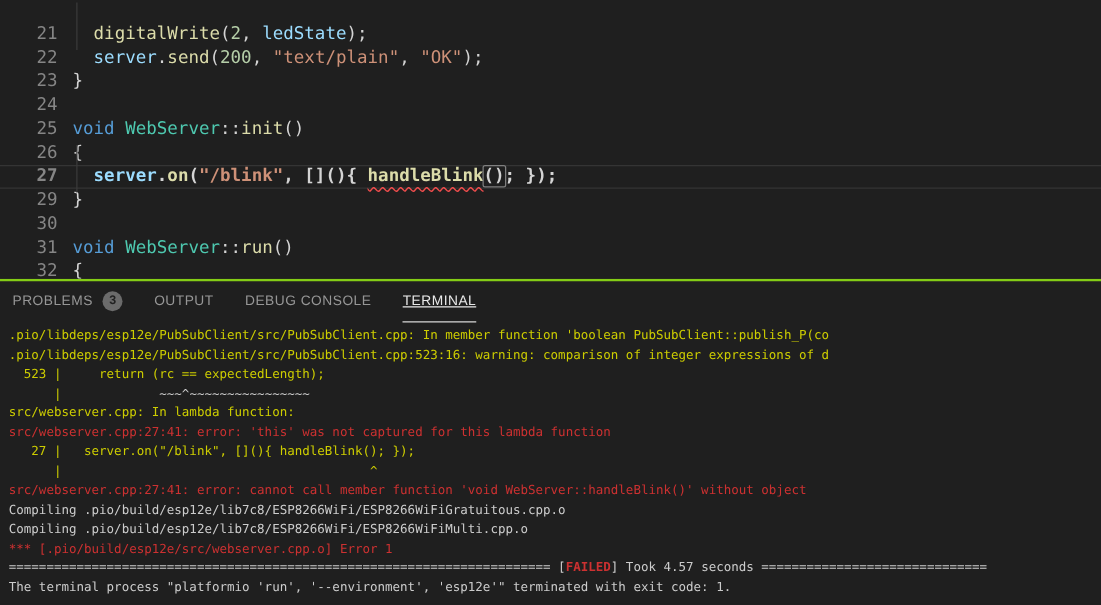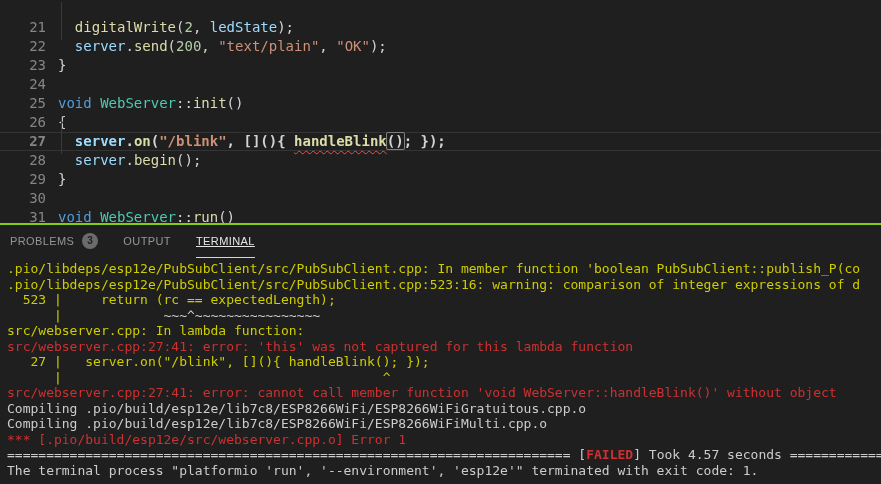--- a/index.html
+++ b/index.html
@@ -38,60 +38,62 @@
     color:#969696; }
   .ptab { display:flex; align-items:center; margin-right:25px; height:100%;
     border-bottom:1px solid transparent; cursor:pointer; }
   .ptab.active { color:#e7e7e7; border-bottom-color:#d7d7d7;text-decoration:underline; }
   .badge { display:inline-block; width:16px; height:16px; margin-left:8px;
     border-radius:50%; background:#6b6b6b; color:#212121; font-weight:bold;
     font-size:10px; line-height:16px; text-align:center; }
 
   
   .terminal { height:227px; overflow:hidden; padding:3px 0 0 7px;
-    font-size:13px; line-height:15.5px; white-space:pre; }
+    font-size:10px; line-height:15.5px; white-space:pre; }
   .tline { height:15.5px; }
   .s-y { color:var(--yellow,#cdcd00); }
   .s-r { color:var(--red,#cd3131); }
   .s-w { color:var(--white,#cccccc); }
   .s-fb{ color:var(--red,#cd3131); font-weight:bold; }
 </style>
 </head>
 <body>
 
 <div>
 
   <div class="editor" id="editor">
     <div id="editor-lines">
         <div class="erow"><div class="gutter">21</div><div class="ecode"><span class="t-pl">  </span><span class="t-fn">digitalWrite</span><span class="t-pl">(</span><span class="t-num">2</span><span class="t-pl">, </span><span class="t-var">ledState</span><span class="t-pl">);</span></div></div>
         <div class="erow"><div class="gutter">22</div><div class="ecode"><span class="t-pl">  </span><span class="t-var">server</span><span class="t-pl">.</span><span class="t-fn">send</span><span class="t-pl">(</span><span class="t-num">200</span><span class="t-pl">, </span><span class="t-str">"text/plain"</span><span class="t-pl">, </span><span class="t-str">"OK"</span><span class="t-pl">);</span></div></div>
         <div class="erow"><div class="gutter">23</div><div class="ecode"><span class="t-pl">}</span></div></div>
         <div class="erow"><div class="gutter">24</div><div class="ecode"></div></div>
         <div class="erow"><div class="gutter">25</div><div class="ecode"><span class="t-kw">void</span><span class="t-pl"> </span><span class="t-type">WebServer</span><span class="t-pl">::</span><span class="t-fn">init</span><span class="t-pl">()</span></div></div>
         <div class="erow"><div class="gutter">26</div><div class="ecode"><span class="t-pl">{</span></div></div>
         <div class="erow active"><div class="gutter">27</div><div class="ecode"><span class="t-pl">  </span><span class="t-var">server</span><span class="t-pl">.</span><span class="t-fn">on</span><span class="t-pl">(</span><span class="t-str">"/blink"</span><span class="t-pl">, [](){ </span><span class="t-errfn">handleBlink</span><span class="t-brkt">()</span><span class="t-pl">; });</span></div></div>
-        <div class="erow"><div class="gutter">28</div><div class="ecode"><span class="t-pl">  </span><span class="t-var">server</span><span class="t-pl">.</span><span class="t-fn">begin</span><span class="t-pl">();</span></div></div>
         <div class="erow"><div class="gutter">29</div><div class="ecode"><span class="t-pl">}</span></div></div>
         <div class="erow"><div class="gutter">30</div><div class="ecode"></div></div>
         <div class="erow"><div class="gutter">31</div><div class="ecode"><span class="t-kw">void</span><span class="t-pl"> </span><span class="t-type">WebServer</span><span class="t-pl">::</span><span class="t-fn">run</span><span class="t-pl">()</span></div></div>
         <div class="erow"><div class="gutter">32</div><div class="ecode"><span class="t-pl">{</span></div></div>
       </div>
     <div class="guide" id="guide-top"></div>
     <div class="guide" id="guide-mid"></div>
   </div>
 
   <div class="panel">
     <div class="ptabs">
       <div class="ptab">
         <span>PROBLEMS</span>
         <span class="badge">3</span>
       </div>
       <div class="ptab">
         <span>OUTPUT</span>
       </div>
+      <div class="ptab">
+        <span>DEBUG CONSOLE</span>
+      </div>
       <div class="ptab active">
         <span>TERMINAL</span>
       </div>
     </div>
     <div class="terminal" id="terminal"><div class="tline"><span class="s-y">.pio/libdeps/esp12e/PubSubClient/src/PubSubClient.cpp: In member function 'boolean PubSubClient::publish_P(co</span></div><div class="tline"><span class="s-y">.pio/libdeps/esp12e/PubSubClient/src/PubSubClient.cpp:523:16: warning: comparison of integer expressions of d</span></div><div class="tline"><span class="s-y">  523 |     return (rc == expectedLength);</span></div><div class="tline"><span class="s-y">      |</span><span class="s-w">             ~~~^~~~~~~~~~~~~~~~~</span></div><div class="tline"><span class="s-y">src/webserver.cpp: In lambda function:</span></div><div class="tline"><span class="s-r">src/webserver.cpp:27:41: error: 'this' was not captured for this lambda function</span></div><div class="tline"><span class="s-y">   27 |   server.on("/blink", [](){ handleBlink(); });</span></div><div class="tline"><span class="s-y">      |                                         ^</span></div><div class="tline"><span class="s-r">src/webserver.cpp:27:41: error: cannot call member function 'void WebServer::handleBlink()' without object</span></div><div class="tline"><span class="s-w">Compiling .pio/build/esp12e/lib7c8/ESP8266WiFi/ESP8266WiFiGratuitous.cpp.o</span></div><div class="tline"><span class="s-w">Compiling .pio/build/esp12e/lib7c8/ESP8266WiFi/ESP8266WiFiMulti.cpp.o</span></div><div class="tline"><span class="s-r">*** [.pio/build/esp12e/src/webserver.cpp.o] Error 1</span></div><div class="tline"><span class="s-w">======================================================================== [</span><span class="s-fb">FAILED</span><span class="s-w">] Took 4.57 seconds ==============================</span></div><div class="tline"><span class="s-w">The terminal process "platformio 'run', '--environment', 'esp12e'" terminated with exit code: 1.</span></div></div>
   </div>
 
 </div>
 
 </body></html>

